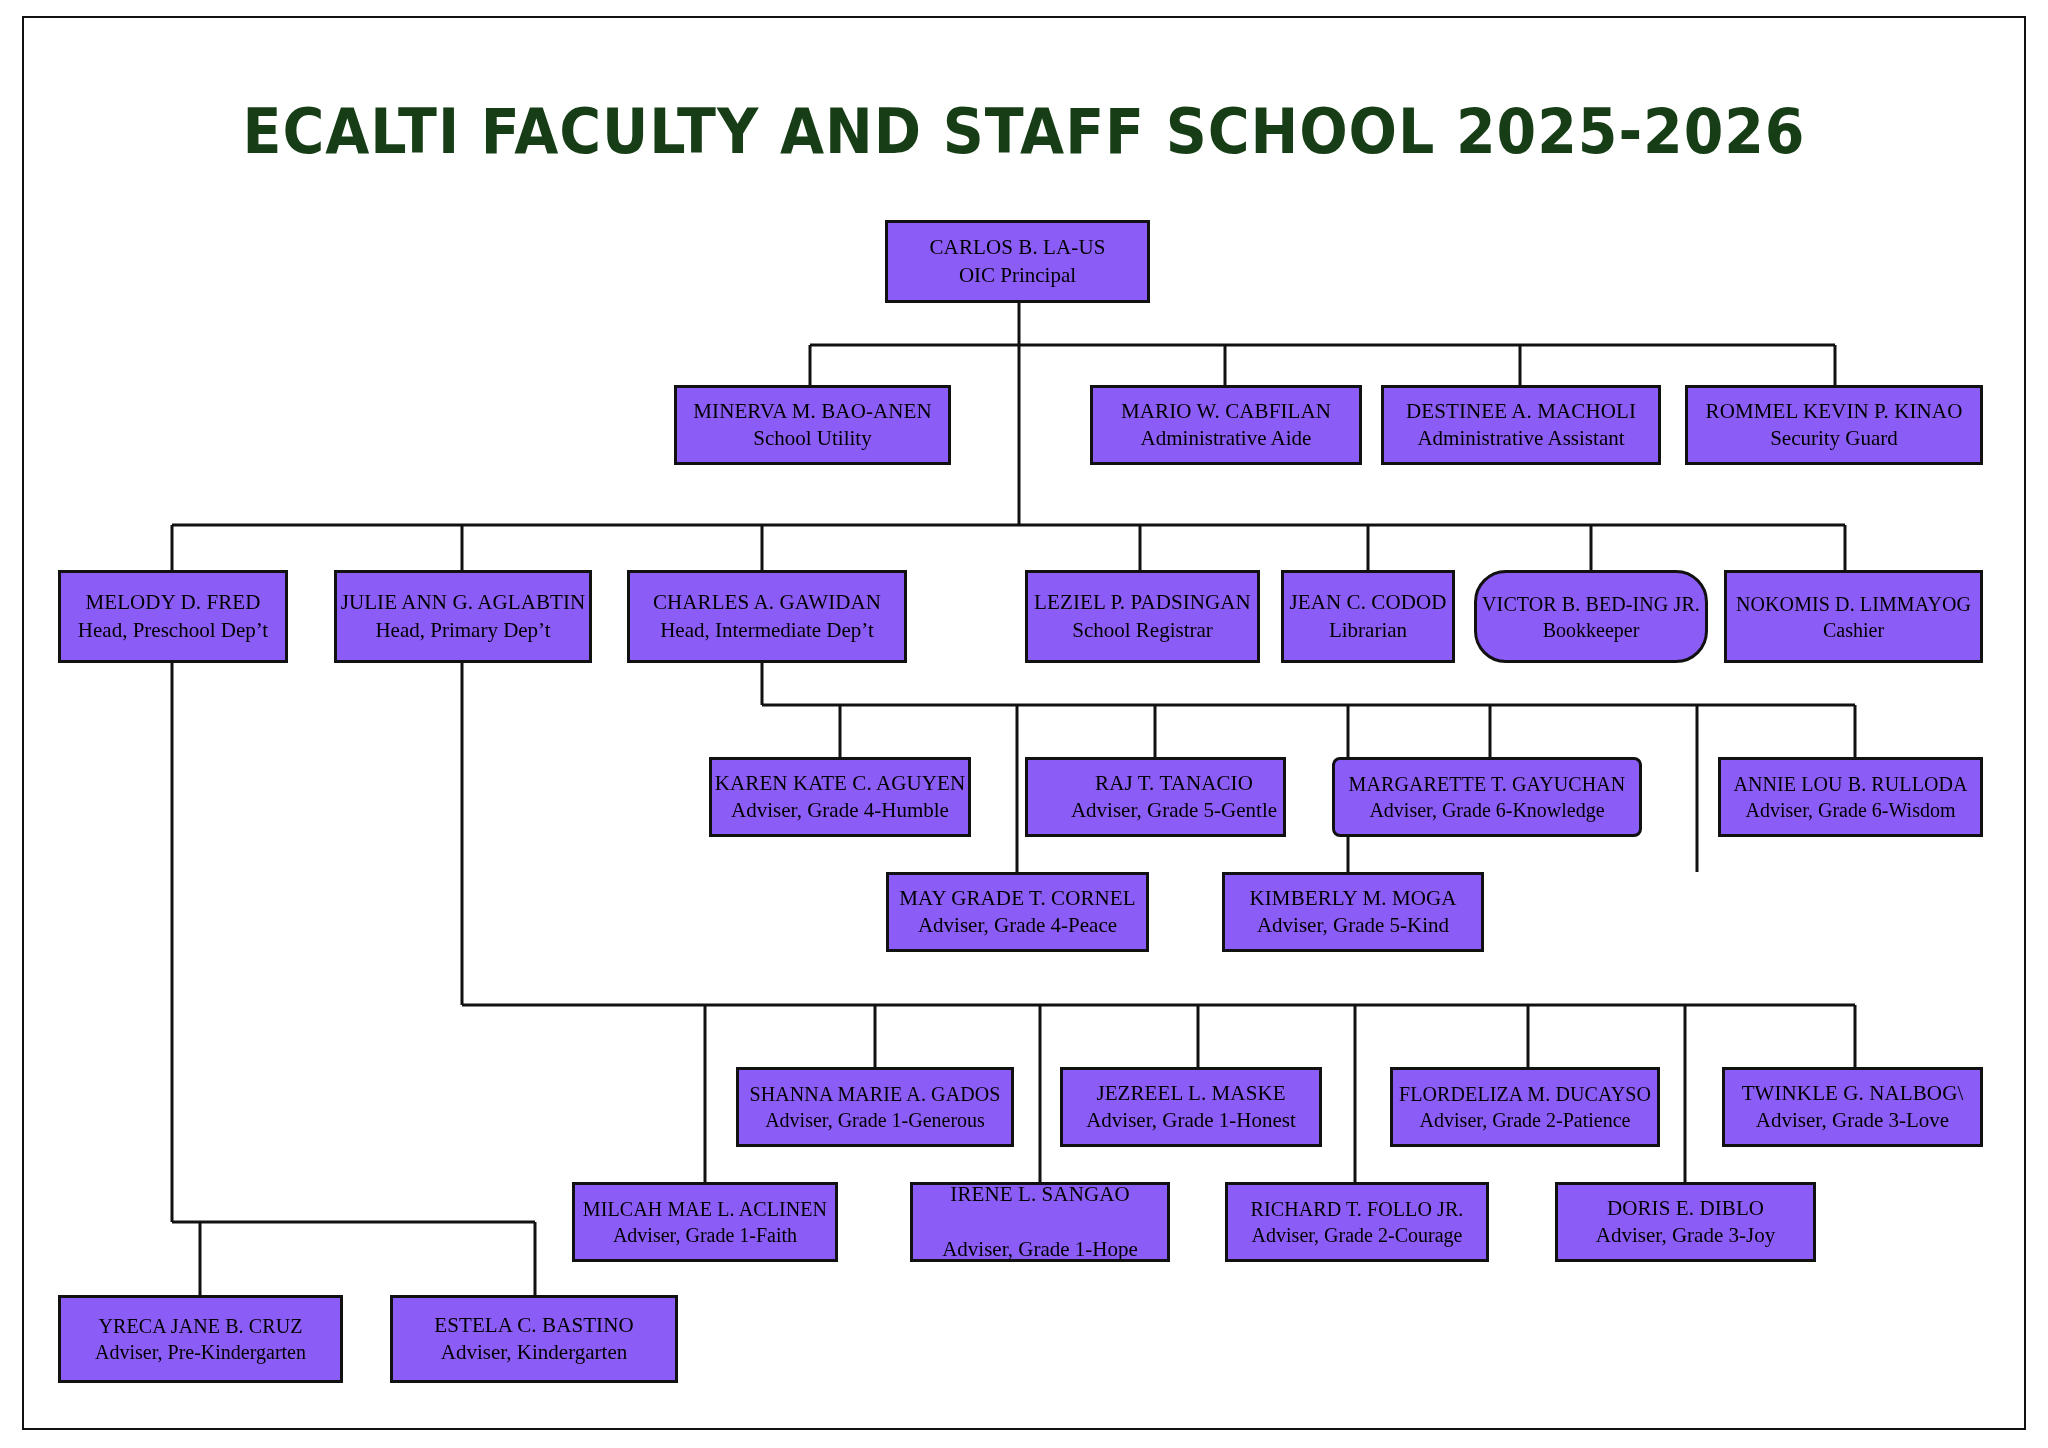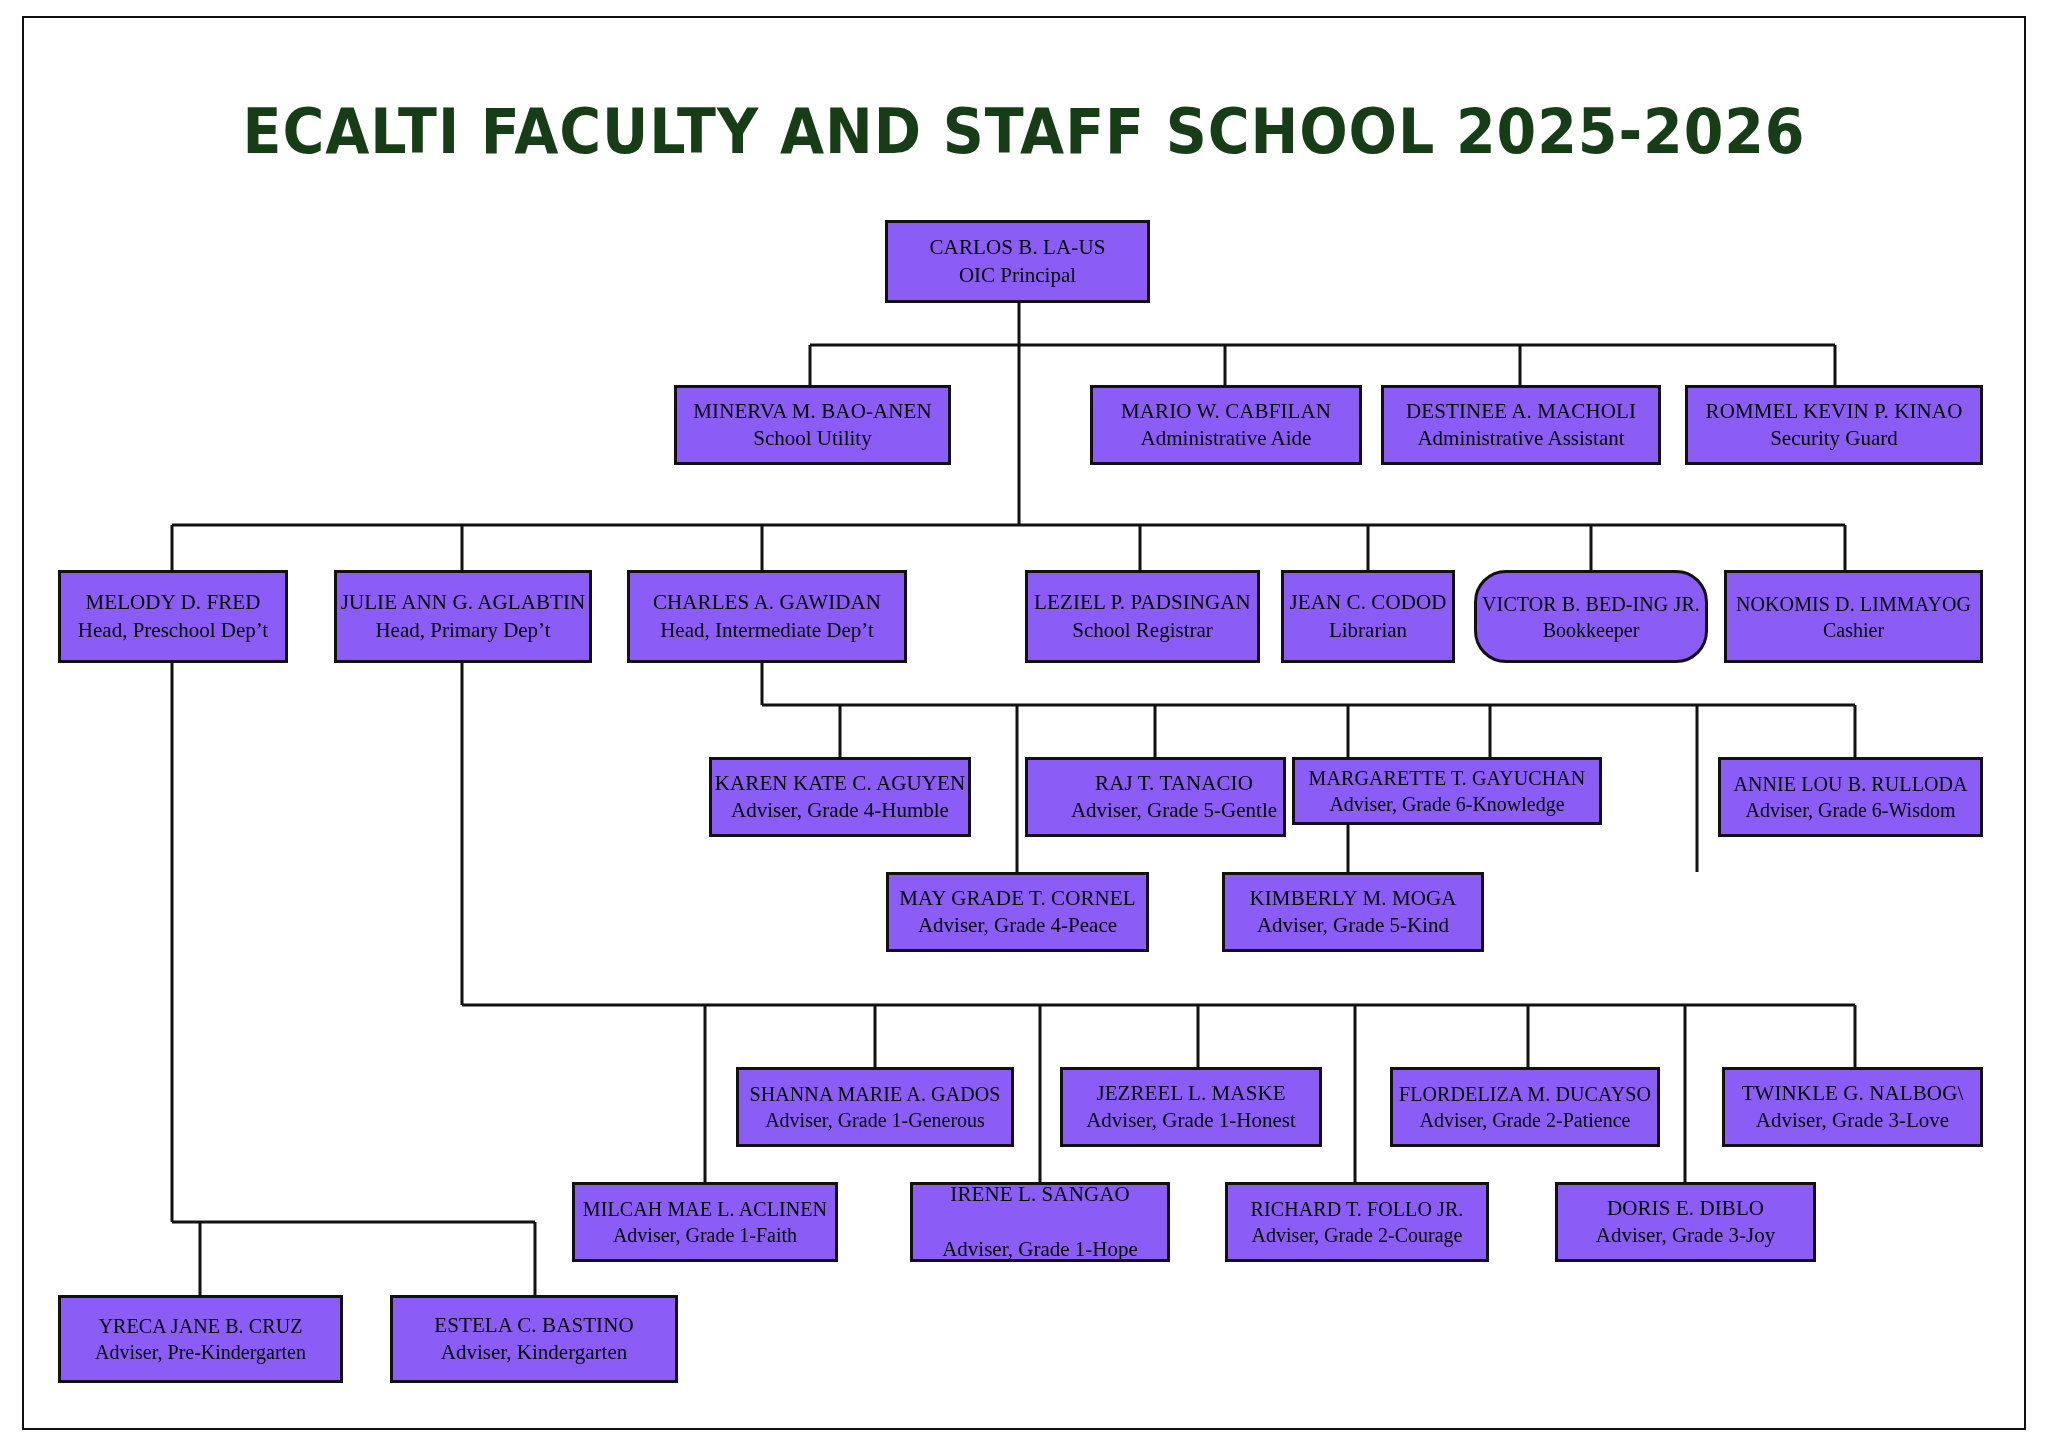--- a/index.html
+++ b/index.html
@@ -170,21 +170,21 @@
   </div>
 
   <div class="node" style="left:709px;top:757px;width:262px;height:80px;">
     <span class="nm">KAREN KATE C. AGUYEN</span>
     <span class="ttl">Adviser, Grade 4-Humble</span>
   </div>
   <div class="node" style="left:1025px;top:757px;width:261px;height:80px;padding-left:43px;">
     <span class="nm">RAJ T. TANACIO</span>
     <span class="ttl">Adviser, Grade 5-Gentle</span>
   </div>
-  <div class="node small" style="left:1292px;top:757px;width:310px;height:68px;">
+  <div class="node small" style="left:1332px;top:757px;width:310px;height:80px;border-radius:8px;">
     <span class="nm">MARGARETTE T. GAYUCHAN</span>
     <span class="ttl">Adviser, Grade 6-Knowledge</span>
   </div>
   <div class="node small" style="left:1718px;top:757px;width:265px;height:80px;">
     <span class="nm">ANNIE LOU B. RULLODA</span>
     <span class="ttl">Adviser, Grade 6-Wisdom</span>
   </div>
 
   <div class="node" style="left:886px;top:872px;width:263px;height:80px;">
     <span class="nm">MAY GRADE T. CORNEL</span>

